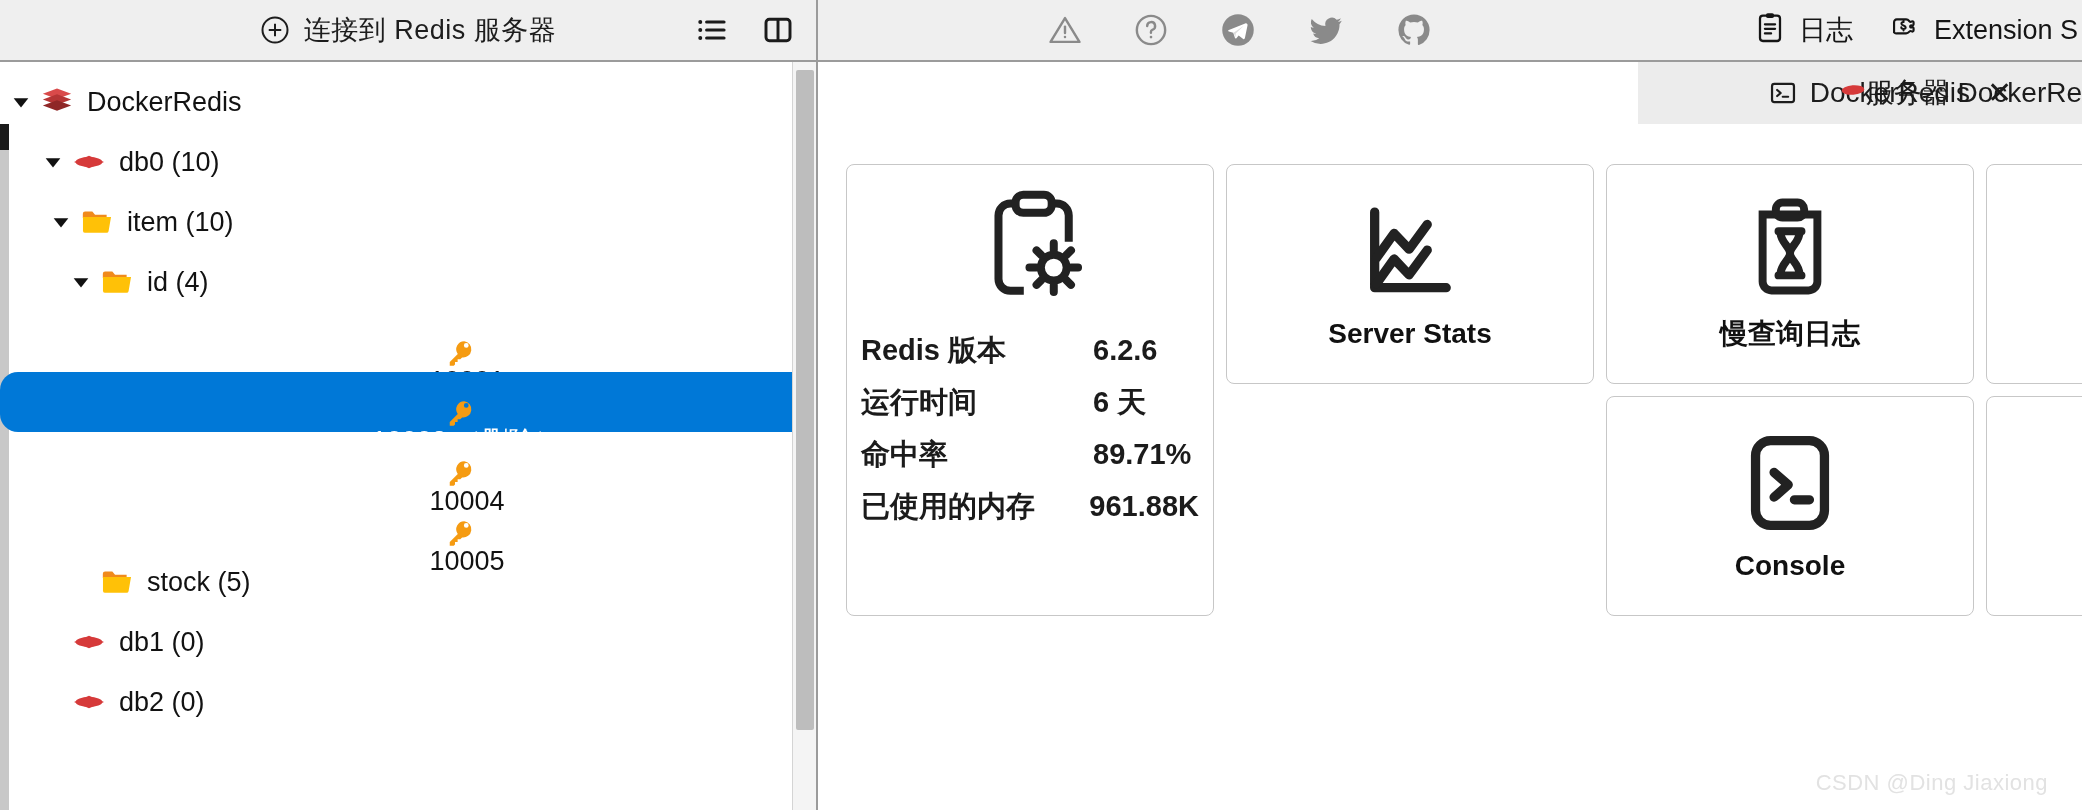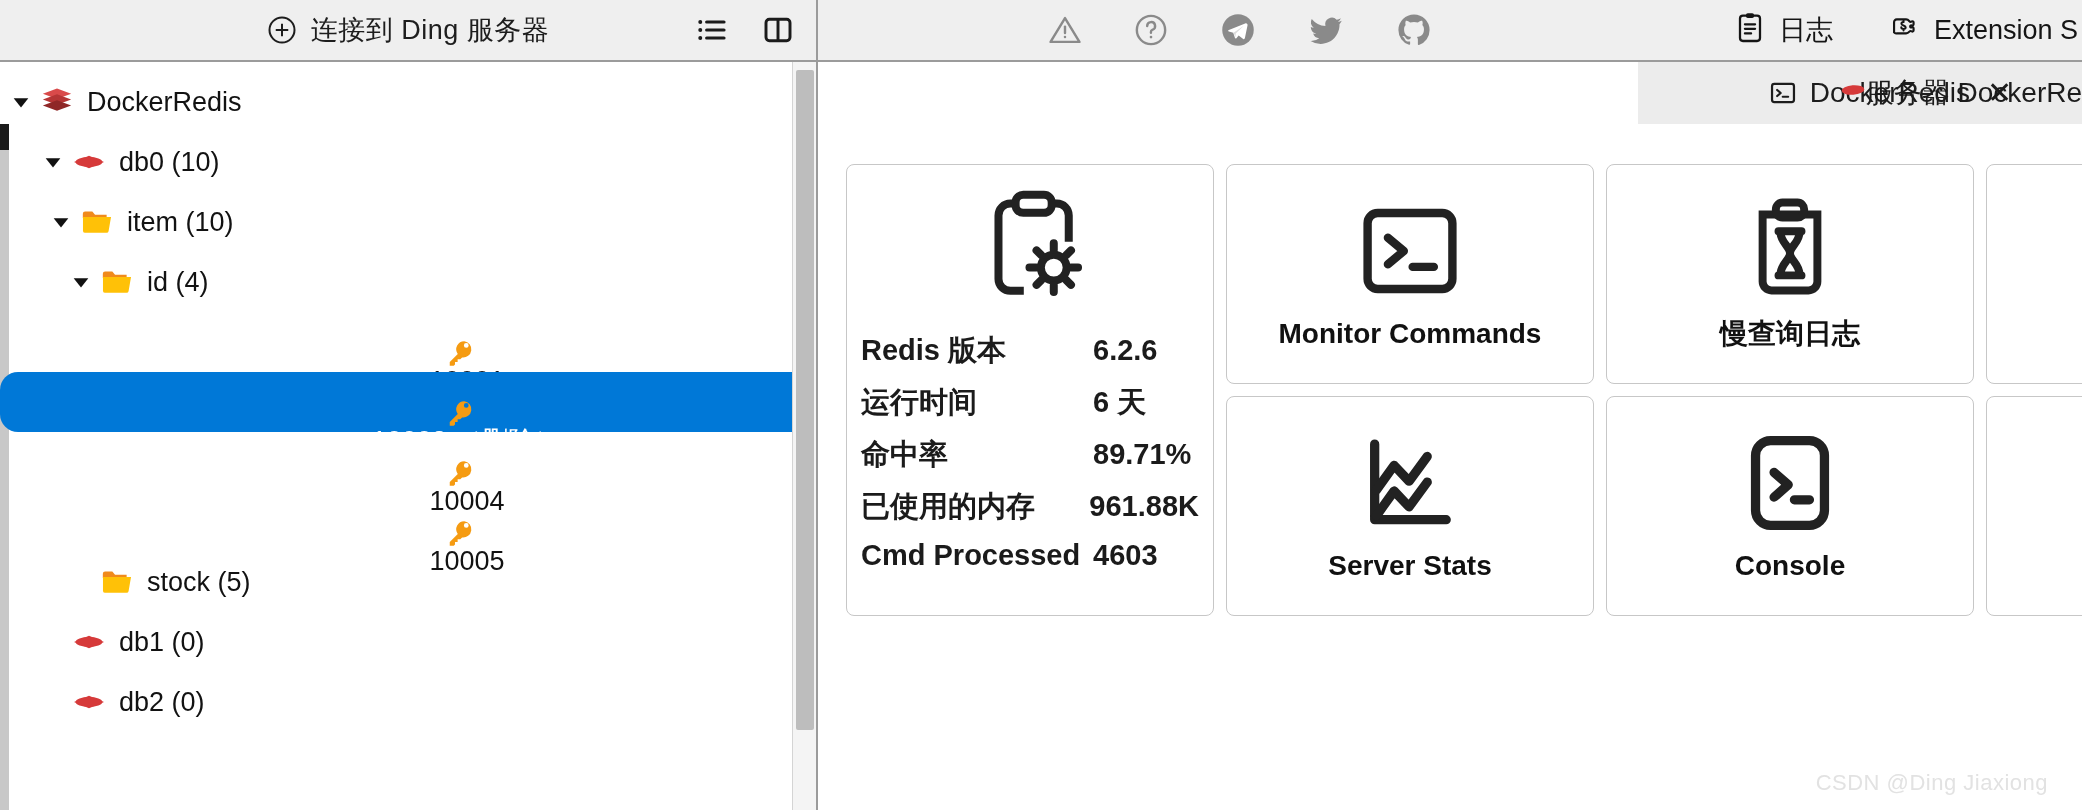--- a/index.html
+++ b/index.html
@@ -94,21 +94,21 @@
     display: flex; align-items: center;
     position: relative;
   }
   .social-icons {
     display: flex; align-items: center; gap: 52px;
     margin-left: 230px;
   }
   .social-icons .ic { cursor: pointer; display: inline-flex; }
   .rh-right {
     position: absolute; right: 0; top: 0; bottom: 0;
-    display: flex; align-items: center; gap: 56px; padding-right: 4px;
+    display: flex; align-items: center; gap: 36px; padding-right: 4px;
   }
   .rh-btn {
     display: flex; align-items: center; gap: 13px;
     font-size: 27px; color: #151515; cursor: pointer; white-space: nowrap;
   }
 
   
   .tabstrip {
     height: 62px; min-height: 62px; position: relative;
     background: #ffffff;
@@ -180,21 +180,21 @@
   <div class="left-panel">
 
     <div class="left-header">
       <div class="lh-title">
         <span class="plus-ic">
           <svg width="30" height="30" viewBox="0 0 24 24" fill="none" stroke="#1d1d1d" stroke-width="1.6">
             <circle cx="12" cy="12" r="10"></circle>
               <path d="M12 7v10M7 12h10"></path>
           </svg>
         </span>
-        <span>连接到 Ding 服务器</span>
+        <span>连接到 Redis 服务器</span>
       </div>
       <div class="lh-actions">
         <span class="ic">
           <svg width="32" height="32" viewBox="0 0 24 24" fill="none" stroke="#1b1b1b" stroke-width="2.4" stroke-linecap="round">
             <path d="M8 6h13M8 12h13M8 18h13"></path>
             <path d="M3.2 6h.01M3.2 12h.01M3.2 18h.01" stroke-width="3"></path>
           </svg>
         </span>
         <span class="ic">
           <svg width="32" height="32" viewBox="0 0 24 24" fill="none" stroke="#1b1b1b" stroke-width="2.2">
@@ -445,37 +445,24 @@
                 <span class="v">6 天</span>
               </div>
               <div class="stat-row">
                 <span class="k">命中率</span>
                 <span class="v">89.71%</span>
               </div>
               <div class="stat-row">
                 <span class="k">已使用的内存</span>
                 <span class="v">961.88K</span>
               </div>
-              <div class="stat-row">
-                <span class="k">Cmd Processed</span>
-                <span class="v">4603</span>
-              </div>
             </div>
         </div>
 
         <div class="col">
-          <div class="act-card">
-            <div class="act-ic">
-              <svg width="106" height="106" viewBox="0 0 24 24" fill="none" stroke="#222" stroke-width="1.9">
-                <rect x="2.4" y="3.4" width="19.2" height="17.2" rx="2.3"></rect>
-                <path d="M7 9 10.6 12 7 15M12.6 15.6h4.8" stroke-linecap="round" stroke-linejoin="round"></path>
-              </svg>
-            </div>
-            <div class="act-label">Monitor Commands</div>
-          </div>
           <div class="act-card">
             <div class="act-ic">
               <svg width="106" height="106" viewBox="0 0 24 24" fill="none" stroke="#222" stroke-width="2.1" stroke-linecap="round" stroke-linejoin="round">
                 <path d="M4 3.2v17.1h16.2"></path>
                 <path d="M4.4 13.6 8.4 8l3.4 3.6 4.1-5.6"></path>
                 <path d="M4.4 19.4 8.4 13.8l3.4 3.6 4.1-5.6"></path>
               </svg>
             </div>
             <div class="act-label">Server Stats</div>
           </div>

